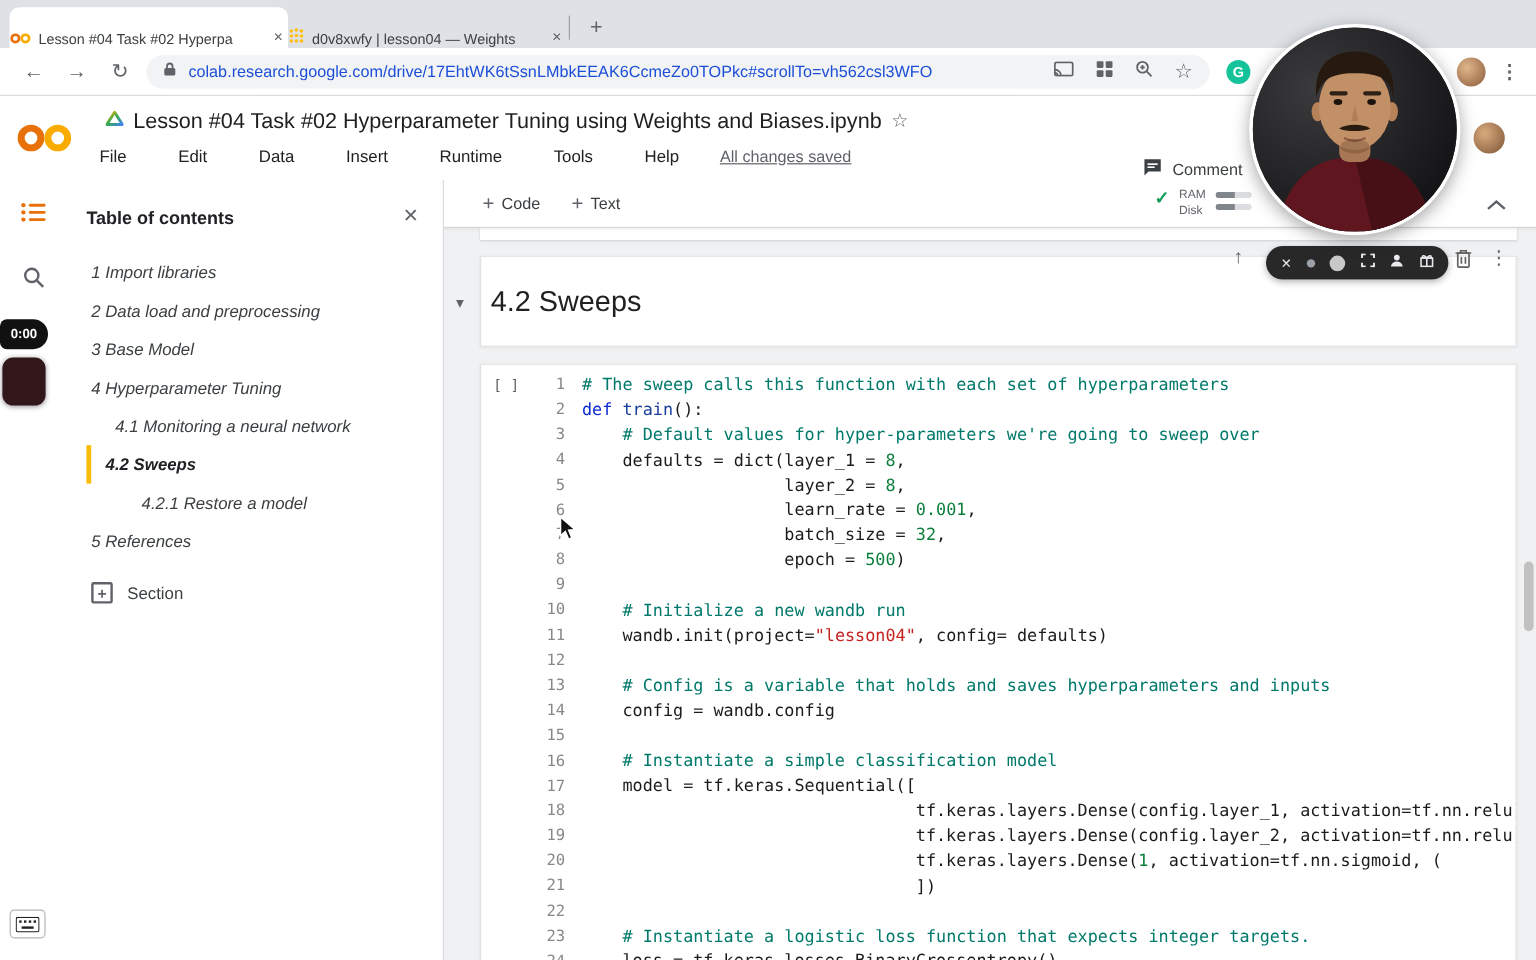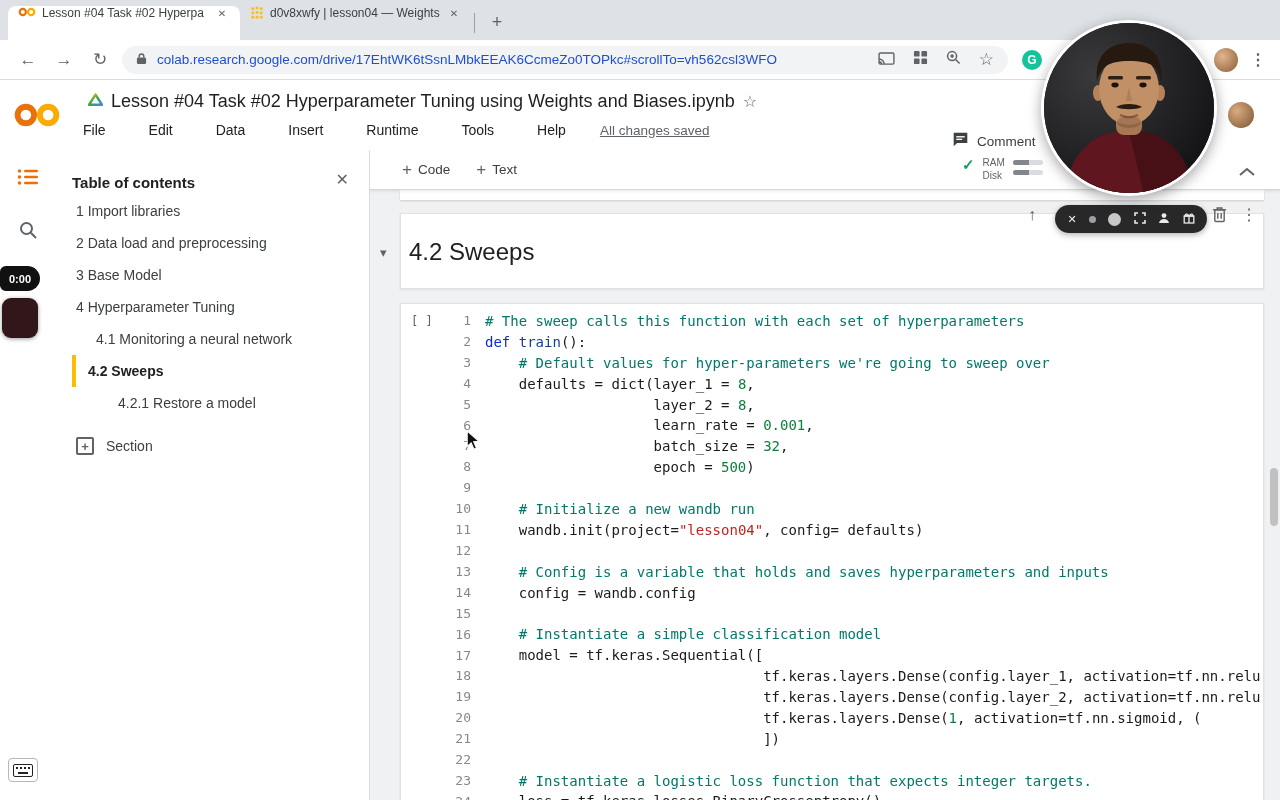--- a/index.html
+++ b/index.html
@@ -2,21 +2,21 @@
 <html><head>
 <meta charset="utf-8">
 <style>
   * { margin:0; padding:0; box-sizing:border-box; }
   html,body { width:1280px; height:800px; }
   body { position:relative; overflow:hidden; background:#fff;
          font-family:"Liberation Sans", sans-serif; color:#202124; }
 
   
   .tabstrip { height:40px; background:#dee1e6; display:flex; align-items:flex-end; padding-left:8px; }
-  .tab { height:34px; width:232px; display:flex; align-items:flex-start; padding:0 10px; font-size:12px; color:#3c4043; }
+  .tab { height:34px; width:232px; display:flex; align-items:flex-end; padding:0 0; font-size:12px; color:#3c4043; }
   .tab.active { background:#fff; border-radius:8px 8px 0 0; }
   .tab .tab-title { flex:1; white-space:nowrap; overflow:hidden; margin:0 6px; }
   .tab-close { width:16px; height:16px; line-height:16px; text-align:center; font-size:10px; color:#5f6368; border-radius:50%; }
   .tab-sep { width:1px; height:20px; background:#9aa0a6; margin:0 2px 7px 2px; }
   .newtab-btn { width:28px; height:28px; margin:0 0 4px 6px; display:flex; align-items:center; justify-content:center; font-size:18px; color:#5f6368; }
 
   
   .navbar { height:40px; background:#fff; border-bottom:1px solid #dcdcdc; display:flex; align-items:center; padding:0 10px; }
   .nav-icon { width:24px; text-align:center; font-size:17px; color:#5f6368; margin:0 6px; }
   .urlbar { height:28px; width:886px; background:#f1f3f4; border-radius:14px; display:flex; align-items:center; padding:0 14px; margin-left:4px; }
@@ -40,21 +40,21 @@
   .saved-link { margin-left:0; font-size:13.5px; color:#5f6368; text-decoration:underline; }
   .comment-btn { position:absolute; left:952px; top:22px; height:22px; display:flex; align-items:center; gap:8px; font-size:13.5px; color:#3c4043;margin-top:28px; }
   .head-avatar { position:absolute; left:1228px; top:22px; width:26px; height:26px; border-radius:50%; background:radial-gradient(circle at 35% 35%, #d9ab7e, #7c5334); }
 
   
   .workspace { display:flex; height:650px; }
   .rail { width:56px; display:flex; flex-direction:column; align-items:center; padding-top:18px; gap:30px; background:#fff; }
   .toc-panel { width:314px; border-right:1px solid #dadce0; padding:24px 16px 0 16px; position:relative; background:#fff; }
   .toc-title { font-size:15px; font-weight:bold; color:#202124; }
   .toc-close { position:absolute; right:20px; top:20px; font-size:16px; color:#5f6368; }
-  .toc-list { margin-top:4px; }
+  .toc-list { margin-top:20px;font-style:italic; }
   .toc-item { height:32px; display:flex; align-items:center; font-size:14px; color:#3c4043; padding-left:4px; }
   .toc-item.lvl1 { padding-left:24px; }
   .toc-item.lvl2 { padding-left:46px; }
   .toc-item.active { font-weight:bold; color:#202124; border-left:4px solid #fbbc04; padding-left:12px; }
   .section-row { margin-top:10px; height:34px; display:flex; align-items:center; padding-left:4px; }
   .section-box { width:18px; height:18px; border:2px solid #5f6368; border-radius:2px; color:#5f6368; font-size:13px; font-weight:bold; display:flex; align-items:center; justify-content:center; }
   .section-label { margin-left:12px; font-size:14px; color:#3c4043; }
 
   .main { flex:1; background:#eff1f3; position:relative; overflow:hidden; }
   .main-toolbar { height:40px; background:#fff; border-bottom:1px solid #d7d7d7; box-shadow:0 1px 3px rgba(0,0,0,.10); display:flex; align-items:center; padding-left:32px; position:relative; z-index:5; }
@@ -254,20 +254,21 @@
     <div class="toc-title">Table of contents</div>
     <span class="toc-close">✕</span>
     <div class="toc-list">
       <div class="toc-item">1 Import libraries</div>
       <div class="toc-item">2 Data load and preprocessing</div>
       <div class="toc-item">3 Base Model</div>
       <div class="toc-item">4 Hyperparameter Tuning</div>
       <div class="toc-item lvl1">4.1 Monitoring a neural network</div>
       <div class="toc-item lvl1 active">4.2 Sweeps</div>
       <div class="toc-item lvl2">4.2.1 Restore a model</div>
+      <div class="toc-item">5 References</div>
     </div>
     <div class="section-row">
       <span class="section-box">+</span>
       <span class="section-label">Section</span>
     </div>
   </div>
 
   <div class="main">
     <div class="main-toolbar">
       <div class="add-btn">

